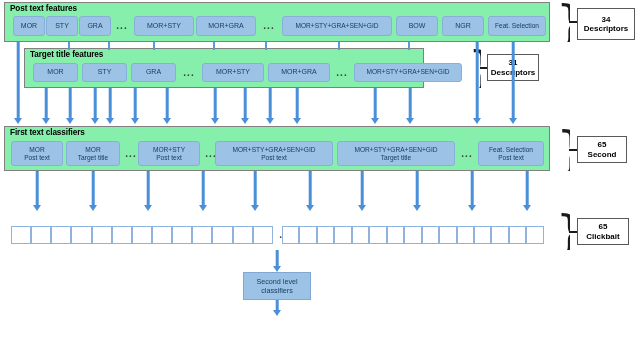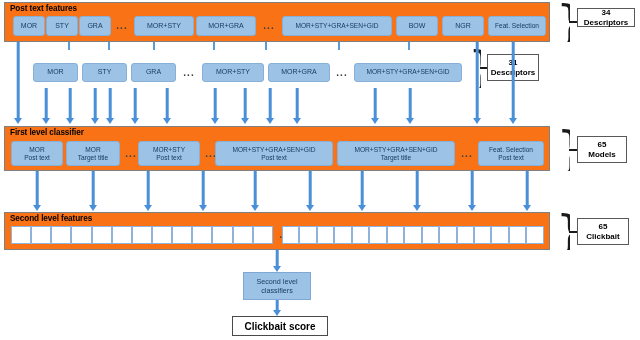--- a/index.html
+++ b/index.html
@@ -9,21 +9,21 @@
     font-family:"Liberation Sans", sans-serif;
     color:#000;
     overflow:hidden;
     position:relative;
   }
   #canvas{position:absolute;left:0;top:0;width:640px;height:340px;}
 
   
   .panel{
     position:absolute;
-    background:#f97316;
+    background:#86efac;
     border:1.5px solid #808080;
     box-sizing:border-box;
   }
   .panel-title{
     position:absolute;
     left:5px;top:1px;
     font-size:8.2px;
     font-weight:bold;
     letter-spacing:-0.1px;
     white-space:nowrap;
@@ -151,25 +151,28 @@
   <div class="fbox" style="left: 196px; top: 16px; width: 60px; height: 20px;">MOR+GRA</div>
   <div class="ellipsis" style="left: 258px; top: 16px; width: 22px; height: 20px;">...</div>
 
   <div class="fbox" style="left: 396px; top: 16px; width: 42px; height: 20px;">BOW</div>
   <div class="fbox" style="left: 442px; top: 16px; width: 42px; height: 20px;">NGR</div>
 
   <div class="brace" style="left:556px;top:2px;width:14px;height:40px;font-size:46px;">
     <span>}</span>
   </div>
   <div class="brace-stem" style="left:569px;top:21px;width:8px;"></div>
-  <div class="countbox" style="left:577px;top:8px;width:58px;height:19px;">
+  <div class="countbox" style="left:577px;top:8px;width:58px;height:32px;">
     <div>34</div>
     <div>Descriptors</div>
   </div>
 
+  <div class="panel" style="left:24px;top:48px;width:400px;height:40px;">
+    <div class="panel-title">Target title features</div>
+  </div>
 
   <div class="fbox" style="left:33px;top:63px;width:45px;height:19px;">MOR</div>
   <div class="fbox" style="left:82px;top:63px;width:45px;height:19px;">STY</div>
   <div class="fbox" style="left:131px;top:63px;width:45px;height:19px;">GRA</div>
   <div class="ellipsis" style="left:178px;top:63px;width:22px;height:19px;">...</div>
   <div class="fbox" style="left:202px;top:63px;width:62px;height:19px;">MOR+STY</div>
   <div class="fbox" style="left:268px;top:63px;width:62px;height:19px;">MOR+GRA</div>
   <div class="ellipsis" style="left:332px;top:63px;width:20px;height:19px;">...</div>
   <div class="fbox" style="left:354px;top:63px;width:108px;height:19px;font-size:6.6px;">MOR+STY+GRA+SEN+GID</div>
 
@@ -262,21 +265,21 @@
   <div class="arrow" style="left:405px;top:88px;width:10px;height:36px;">
     <div class="shaft" style="height:30px;"></div>
       <div class="head"></div>
   </div>
   <div class="arrow" style="left:508px;top:42px;width:10px;height:82px;">
     <div class="shaft" style="height:76px;"></div>
       <div class="head"></div>
   </div>
 
   <div class="panel" style="left:4px;top:126px;width:546px;height:45px;">
-    <div class="panel-title">First level classifier</div>
+    <div class="panel-title">First text classifiers</div>
   </div>
 
   <div class="fbox two-line" style="left:11px;top:141px;width:52px;height:25px;">
     <div>MOR</div>
     <div>Post text</div>
   </div>
   <div class="fbox two-line" style="left:66px;top:141px;width:54px;height:25px;">
     <div>MOR</div>
     <div>Target title</div>
   </div>
@@ -299,21 +302,21 @@
     <div>Feat. Selection</div>
     <div>Post text</div>
   </div>
 
   <div class="brace" style="left:556px;top:128px;width:14px;height:43px;font-size:50px;">
     <span>}</span>
   </div>
   <div class="brace-stem" style="left:569px;top:149px;width:8px;"></div>
   <div class="countbox" style="left:577px;top:136px;width:50px;height:27px;">
     <div>65</div>
-    <div>Models</div>
+    <div>Second</div>
   </div>
 
   <div class="arrow" style="left:32px;top:171px;width:10px;height:40px;">
     <div class="shaft" style="height:34px;"></div>
       <div class="head"></div>
   </div>
   <div class="arrow" style="left:88px;top:171px;width:10px;height:40px;">
     <div class="shaft" style="height:34px;"></div>
       <div class="head"></div>
   </div>
@@ -343,23 +346,20 @@
   </div>
   <div class="arrow" style="left:467px;top:171px;width:10px;height:40px;">
     <div class="shaft" style="height:34px;"></div>
       <div class="head"></div>
   </div>
   <div class="arrow" style="left:522px;top:171px;width:10px;height:40px;">
     <div class="shaft" style="height:34px;"></div>
       <div class="head"></div>
   </div>
 
-  <div class="panel" style="left:4px;top:212px;width:546px;height:38px;">
-    <div class="panel-title">Second level features</div>
-  </div>
 
   <div class="cellrow" style="left:11px;top:226px;height:18px;width:262px;">
       <div class="cell" style="width: 20.1538px;"></div>
       <div class="cell" style="width: 20.1538px;"></div>
       <div class="cell" style="width: 20.1538px;"></div>
       <div class="cell" style="width: 20.1538px;"></div>
       <div class="cell" style="width: 20.1538px;"></div>
       <div class="cell" style="width: 20.1538px;"></div>
       <div class="cell" style="width: 20.1538px;"></div>
       <div class="cell" style="width: 20.1538px;"></div>
@@ -405,17 +405,16 @@
   <div class="slclassifier" style="left:243px;top:272px;width:68px;height:28px;">
     <div>Second level</div>
     <div>classifiers</div>
   </div>
 
   <div class="arrow" style="left:272px;top:300px;width:10px;height:16px;">
     <div class="shaft" style="height:11px;"></div>
       <div class="head"></div>
   </div>
 
-  <div class="scorebox" style="left:232px;top:316px;width:96px;height:20px;">Clickbait score</div>
 
 <div class="fbox" style="left: 488px; top: 16px; width: 58px; height: 20px; font-size: 6.6px;">Feat. Selection</div>
     <div class="fbox" style="left: 282px; top: 16px; width: 110px; height: 20px; font-size: 6.6px;">MOR+STY+GRA+SEN+GID</div>
   </div>
 
 </body></html>

